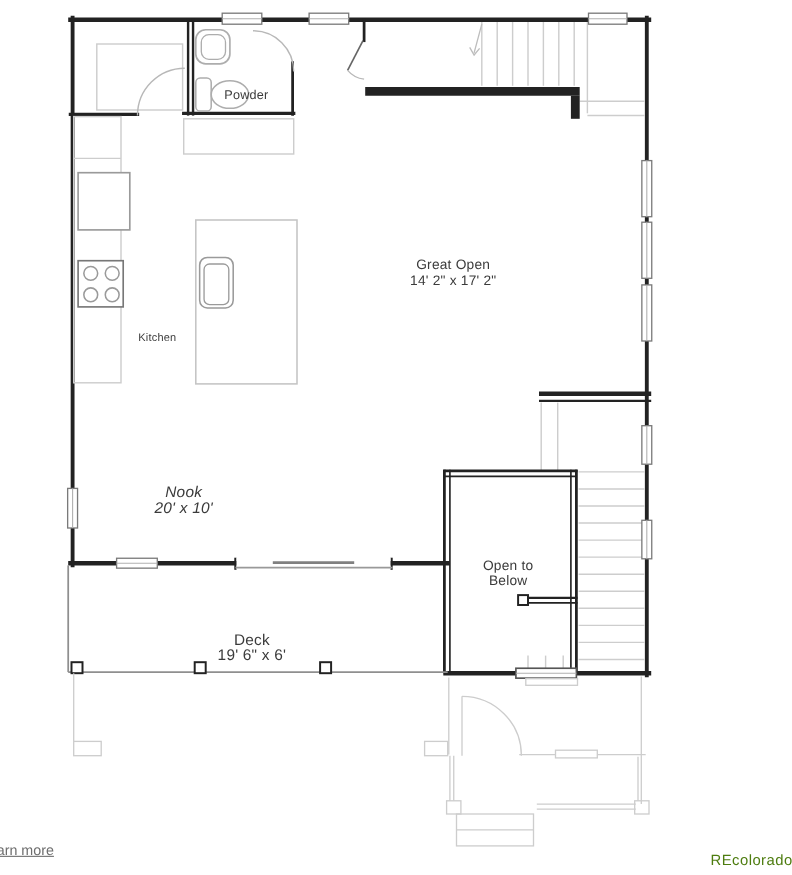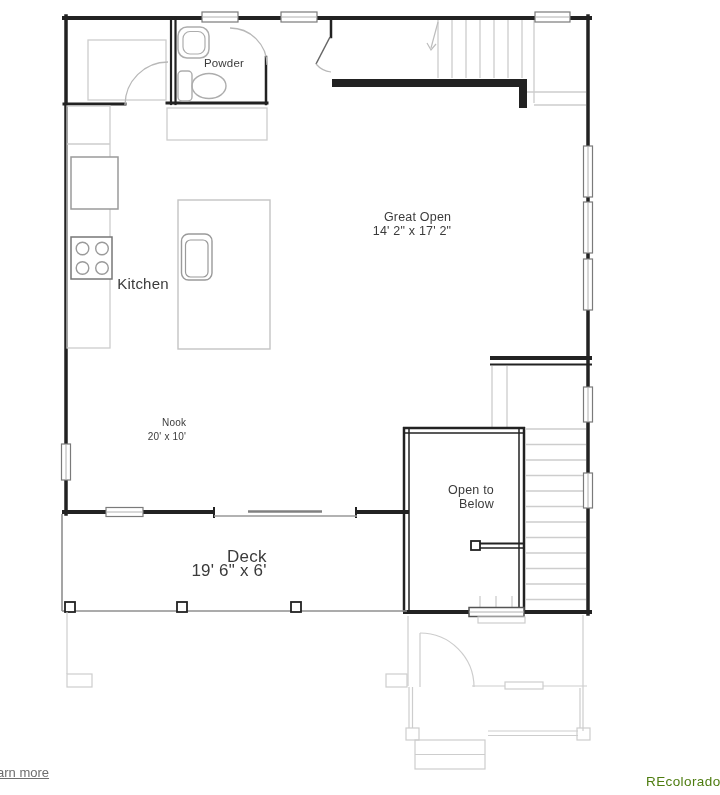--- a/index.html
+++ b/index.html
@@ -1,26 +1,26 @@
 <!DOCTYPE html>
 <html><head>
 <meta charset="utf-8">
 <style>
   html,body{margin:0;padding:0;background:#fff;}
   body{width:720px;height:795px;overflow:hidden;font-family:"Liberation Sans",sans-serif;}
   .canvas{position:relative;width:720px;height:795px;background:#fff;}
   svg.plan{position:absolute;left:0;top:0;}
-  .label{position:absolute;transform:translate(-50%,-50%);text-align:right;color:#3b3b3b;
-         line-height:14px;letter-spacing:0.2px;white-space:nowrap;}
+  .label{position:absolute;transform:translate(-50%,-50%);text-align:center;color:#3b3b3b;
+         line-height:14px;letter-spacing:0.2px;white-space:nowrap;margin-top:24px;}
   .label.wrap{white-space:normal;}
   #lbl-powder{left:224px;top:63px;font-size:11.5px;}
-  #lbl-kitchen{left:143px;top:284px;font-size:15px;}
+  #lbl-kitchen{left:143px;top:284px;font-size:10px;}
   #lbl-great{left:412px;top:224px;font-size:12.5px;}
-  #lbl-nook{left:167px;top:430px;font-size:10px;}
-  #lbl-deck{left:229px;top:564px;font-size:17px;}
+  #lbl-nook{left:167px;top:430px;font-size:14px;font-style:italic;}
+  #lbl-deck{left:229px;top:564px;font-size:14px;}
   #lbl-open{left:462px;top:497px;font-size:12.5px;width:64px;}
   .learn-more{position:absolute;left:-3px;top:765px;font-size:13px;color:#6e6e6e;
               text-decoration:underline;cursor:pointer;}
   .watermark{position:absolute;left:646px;top:774px;font-size:13.5px;color:#4d7c0f;letter-spacing:0.4px;}
 </style>
 </head>
 <body>
 
 <div class="canvas">
 

